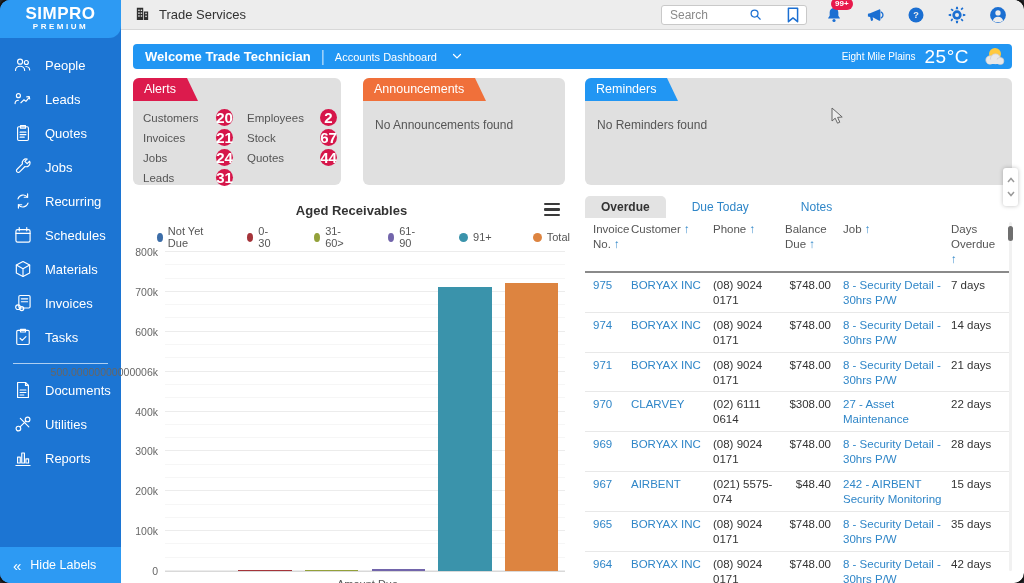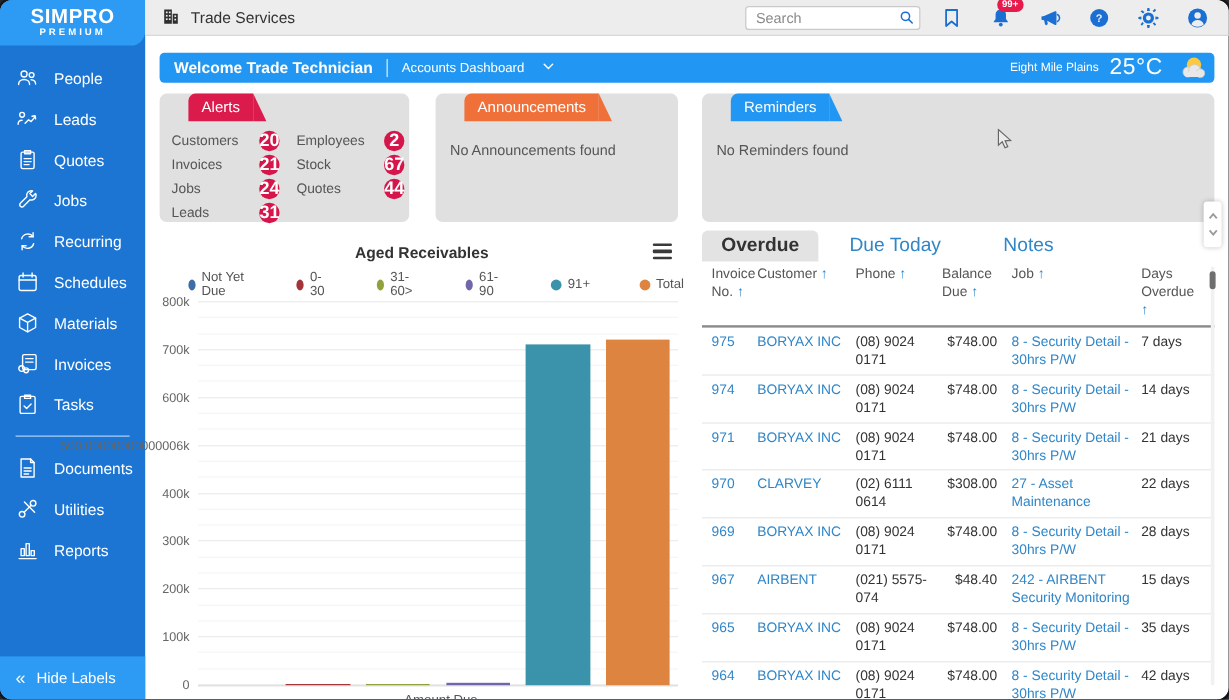--- a/index.html
+++ b/index.html
@@ -17,42 +17,42 @@
   .nav-icon svg{width:20px;height:20px;stroke:#fff;fill:none;stroke-width:1.4;stroke-linecap:round;stroke-linejoin:round;}
   .nav-divider{border-top:1px solid rgba(255,255,255,.65);margin:9px 13px;}
   .sidebar-footer{position:absolute;left:0;bottom:0;width:100%;height:36px;background:#2d9af3;display:flex;align-items:center;gap:9px;padding-left:13px;font-size:12.5px;cursor:pointer;}
   .chev-left{font-size:15px;line-height:1;}
 
   
   .topbar{position:absolute;left:121px;top:0;right:0;height:30px;background:#ededed;border-bottom:1px solid #d8d8d8;display:flex;align-items:center;}
   .company{display:flex;align-items:center;gap:8px;padding-left:13px;font-size:13px;color:#333;}
   .company svg{width:17px;height:17px;}
   .search-wrap{margin-left:auto;position:relative;width:146px;height:20px;margin-right:16px;}
-  .search-input{width:100%;height:100%;border:1px solid #c9c9c9;border-radius:3px;background:#fff;font-size:12px;padding:0 22px 0 8px;color:#333;font-family:"Liberation Sans",sans-serif;}
+  .search-input{width:100%;height:100%;border:1px solid #c9c9c9;border-radius:3px;background:#fff;font-size:12px;padding:0 22px 0 8px;color:#333;font-family:"Liberation Sans",sans-serif;margin-left:40px;}
   .search-input::placeholder{color:#8a8a8a;}
   .search-icon{position:absolute;right:4px;top:2px;width:15px;height:15px;cursor:pointer;}
   .topbar-icons{display:flex;align-items:center;gap:21px;padding-right:16px;justify-content:center;}
   .icon-btn{position:relative;width:20px;height:20px;cursor:pointer;}
   .icon-btn svg{width:20px;height:20px;display:block;}
   .badge{position:absolute;top:-7px;left:7px;background:#e8194b;color:#fff;font-size:8px;font-weight:bold;padding:2px 4px;border-radius:8px;line-height:1;}
 
   
   .welcome{position:absolute;left:133px;top:44px;width:879px;height:25px;background:#2196f3;border-radius:4px;color:#fff;display:flex;align-items:center;}
   .welcome-title{font-size:13px;font-weight:bold;padding-left:12px;}
   .welcome-sep{margin:0 10px;opacity:.65;font-weight:300;}
   .dashboard-select{display:flex;align-items:center;gap:14px;font-size:11px;cursor:pointer;}
   .dashboard-select svg{width:12px;height:12px;}
   .weather{margin-left:auto;display:flex;align-items:center;gap:9px;padding-right:4px;}
   .location{font-size:10px;}
   .temp{font-size:19px;font-weight:300;letter-spacing:.5px;}
   .weather-icon svg{width:30px;height:24px;display:block;}
 
   
   .panel{position:absolute;top:78px;height:107px;background:#e0e0e0;border-radius:6px;}
-  .panel-tab{position:absolute;top:0;left:0;height:23px;line-height:23px;color:#fff;font-size:12.5px;padding:0 11px;border-radius:6px 0 0 0;white-space:nowrap;margin-left:24px;}
+  .panel-tab{position:absolute;top:0;left:0;height:23px;line-height:23px;color:#fff;font-size:12.5px;padding:0 11px;border-radius:6px 0 0 0;white-space:nowrap;}
   .panel-tab::after{content:"";position:absolute;left:100%;top:0;border-bottom:23px solid var(--c);border-right:11px solid transparent;}
   #alerts{left:133px;width:208px;}
   #announcements{left:363px;width:202px;}
   #reminders{left:585px;width:427px;}
   #alerts .panel-tab{background:#dc1b4d;--c:#dc1b4d;}
   #announcements .panel-tab{background:#f0703a;--c:#f0703a;}
   #reminders .panel-tab{background:#2196f3;--c:#2196f3;}
   .panel-empty{padding:40px 12px 0;font-size:12px;color:#555;}
   .alerts-cols{display:flex;gap:14px;padding:31px 10px 0 10px;}
   .alert-row{display:flex;justify-content:space-between;align-items:center;width:90px;margin-bottom:3px;}
@@ -69,21 +69,21 @@
   .dot{width:9px;height:9px;border-radius:50%;display:inline-block;}
   .plot-wrap{position:relative;margin:3px 5px 0 32px;height:320px;border-bottom:1px solid #d9d9d9;}
   .gridline{position:absolute;left:0;right:0;height:1px;background:#ececec;}
   .gridline.minor{background:#f6f6f6;}
   .ytick{position:absolute;right:100%;margin-right:7px;font-size:10.5px;color:#666;transform:translateY(50%);white-space:nowrap;}
   .bar{position:absolute;bottom:0;}
   .xlabel{margin-left:32px;text-align:center;font-size:11px;color:#555;margin-top:6px;}
 
   
   .table-card{position:absolute;left:585px;top:196px;width:427px;height:379px;}
-  .tabs{display:flex;align-items:flex-end;height:22px;font-size:16px;}
+  .tabs{display:flex;align-items:flex-end;height:22px;font-size:12px;}
   .tab{padding:4px 26px;color:#2f86c8;cursor:pointer;}
   .tab.active{background:#e3e3e3;border-radius:5px 5px 0 0;color:#333;font-weight:bold;padding:4px 16px;}
   .thead{display:grid;grid-template-columns:38px 82px 72px 58px 108px 1fr;padding:4px 8px;border-bottom:2px solid #8a8a8a;font-size:11.5px;color:#555;line-height:1.3;}
   .th{padding-right:6px;cursor:pointer;}
   .arr{color:#2f86c8;}
   .tbody{position:relative;}
   .trow{display:grid;grid-template-columns:38px 82px 72px 58px 108px 1fr;padding:5px 8px 4px;border-bottom:1px solid #e8e8e8;font-size:11.5px;color:#333;line-height:1.3;}
   .td{padding-right:6px;}
   .link{color:#2f86c8;cursor:pointer;}
   .td.num{text-align:right;padding-right:12px;}

